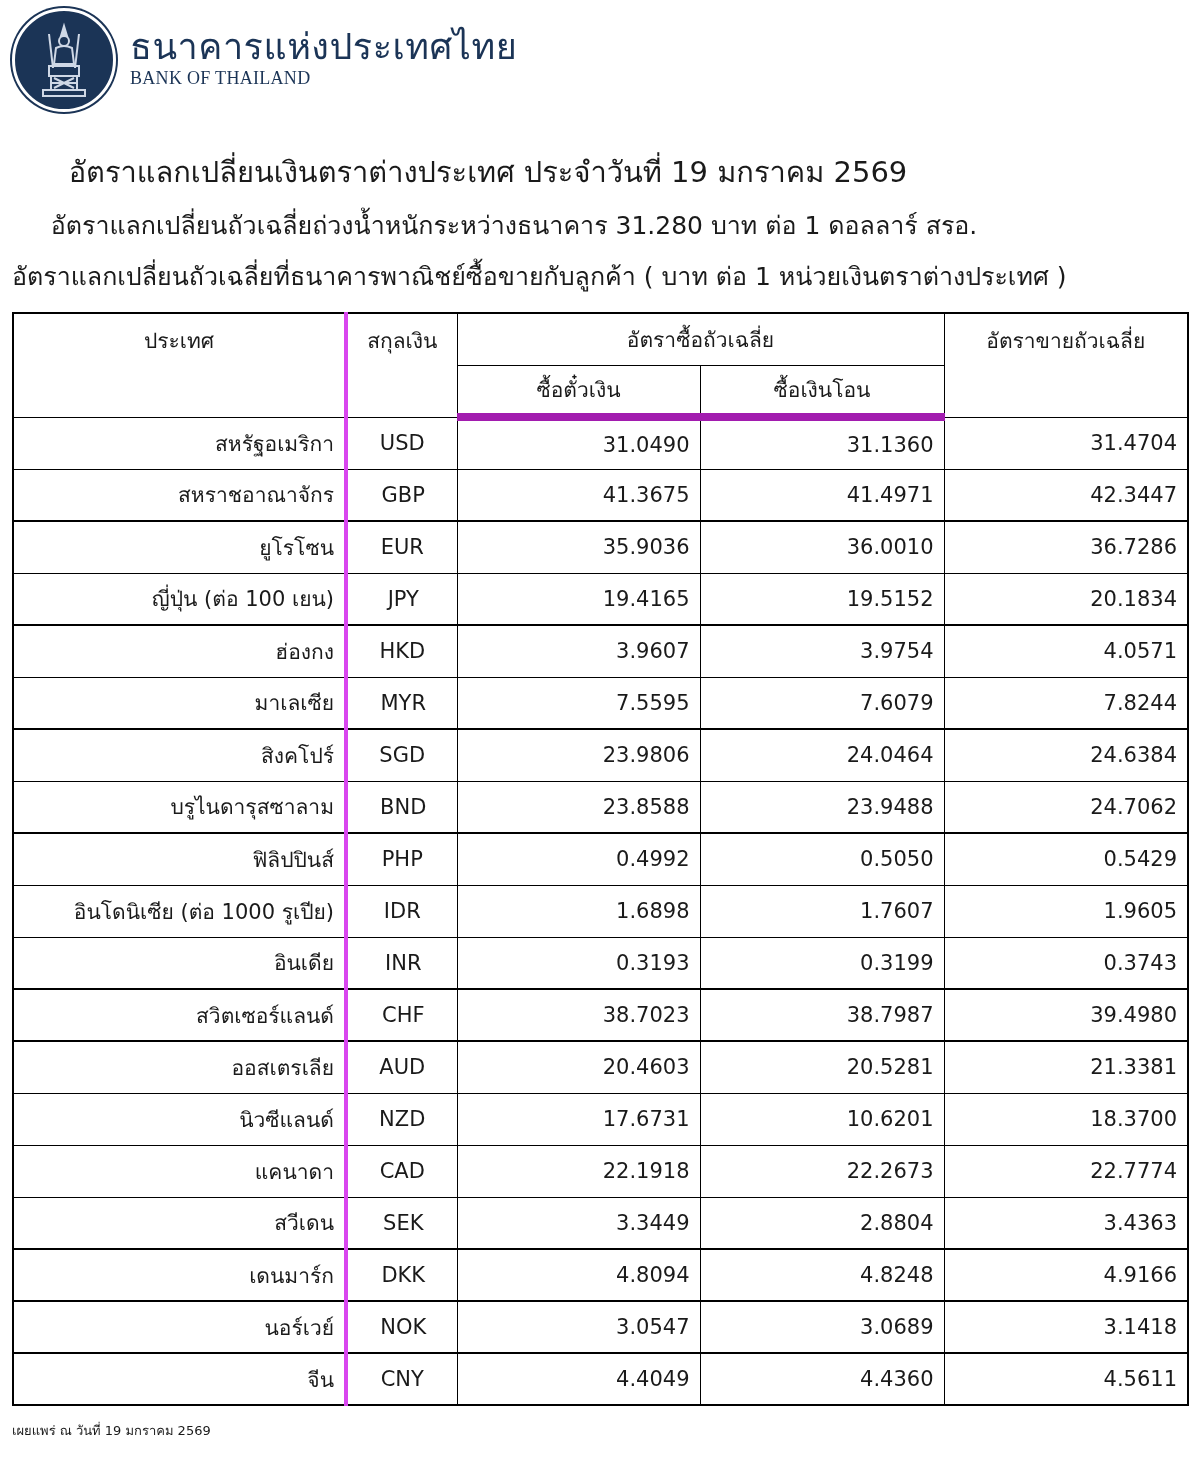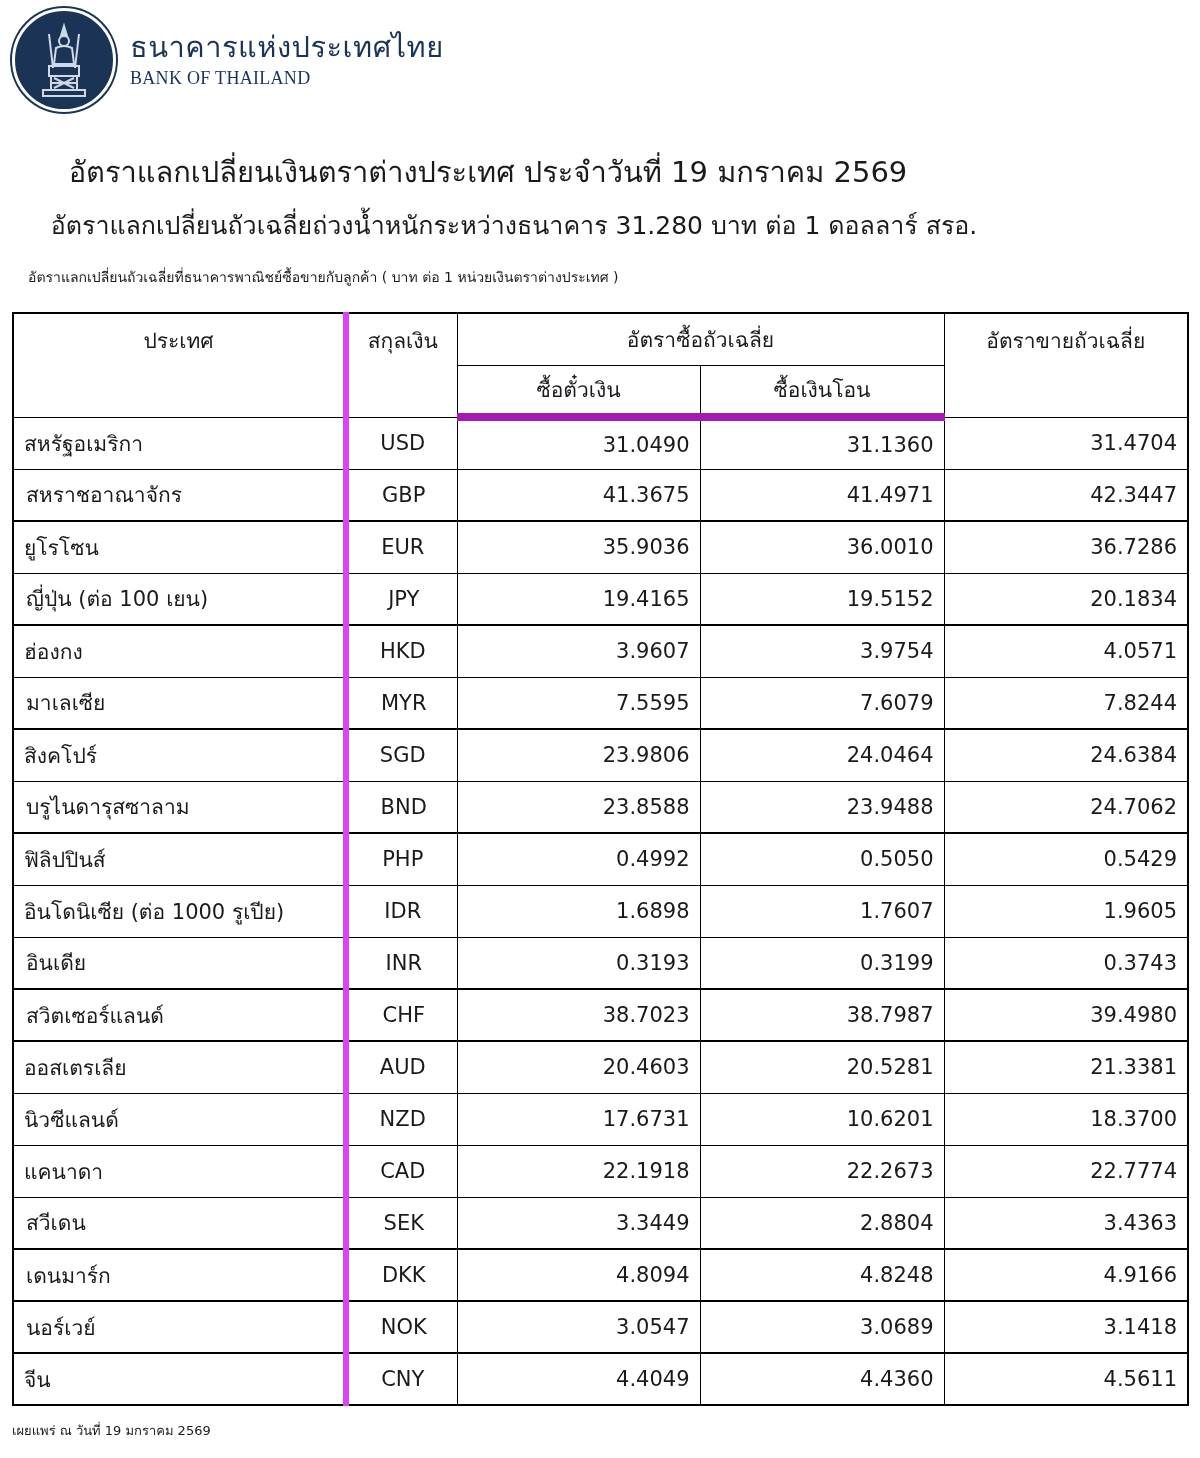--- a/index.html
+++ b/index.html
@@ -8,58 +8,58 @@
     font-family: "DejaVu Sans", sans-serif; color: #1a1a1a;
   }
   .logo-block { position: absolute; left: 12px; top: 8px; display: flex; align-items: center; }
   .seal {
     width: 98px; height: 98px; border-radius: 50%;
     background: #1b3456; border: 3px solid #ffffff; box-shadow: 0 0 0 2px #1b3456;
     display: flex; align-items: center; justify-content: center; position: relative;
   }
   .seal svg { width: 70px; height: 80px; }
   .logo-text { margin-left: 14px; color: #1b3456; }
-  .logo-th { font-family: "DejaVu Serif", serif; font-size: 29px; line-height: 32px; letter-spacing: 0.5px; }
+  .logo-th { font-family: "DejaVu Serif", serif; font-size: 36px; line-height: 32px; letter-spacing: 0.5px; }
   .logo-en { font-family: "Liberation Serif", serif; font-size: 18px; line-height: 22px; margin-top: 4px; letter-spacing: 0.3px; }
 
   .title {
     position: absolute; left: 0; width: 976px; text-align: center;
     font-size: 29px; top: 152px; line-height: 40px; color: #1a1a1a;
   }
   .subtitle {
     position: absolute; left: 0; width: 1028px; text-align: center;
     font-size: 25px; top: 208px; line-height: 36px;
   }
   .note {
-    position: absolute; left: 12px; top: 260px; font-size: 14px; line-height: 34px; margin-left: 16px;
+    position: absolute; left: 12px; top: 260px; font-size: 25px; line-height: 34px;
   }
 
   table.rates {
     position: absolute; left: 12px; top: 312px;
     border-collapse: collapse; table-layout: fixed; width: 1175px;
     font-size: 21px;
   }
   table.rates col.c1 { width: 333px; }
   table.rates col.c2 { width: 111px; }
   table.rates col.c3 { width: 243px; }
   table.rates col.c4 { width: 244px; }
   table.rates col.c5 { width: 244px; }
   table.rates th, table.rates td {
     border: 1px solid #000; padding: 0 10px; box-sizing: border-box;
   }
   table.rates { border: 2px solid #000; }
   table.rates th { font-weight: normal; height: 52px; vertical-align: middle; text-align: center; }
   table.rates th.tall { vertical-align: top; padding-top: 10px; }
   table.rates thead tr:last-child th { border-bottom: 8px solid #a21caf; }
   table.rates td { height: 52px; }
-  table.rates td.country { text-align: left; }
+  table.rates td.country { text-align: right; }
   table.rates td.code { text-align: center; }
   table.rates td.num { text-align: right; }
   table.rates tbody tr.grp-end td { border-bottom: 2.5px solid #000; padding-left: 12px; }
-  table.rates td.c1b, table.rates th.c1b { border-right: 6px solid #d946ef; }
+  table.rates td.c1b, table.rates th.c1b { border-right: 4px solid #d946ef; }
 
   .footer {
     position: absolute; left: 12px; top: 1418px; font-size: 13px; line-height: 26px;
   }
 </style>
 </head>
 <body>
 
 <div class="logo-block">
   <div class="seal">

